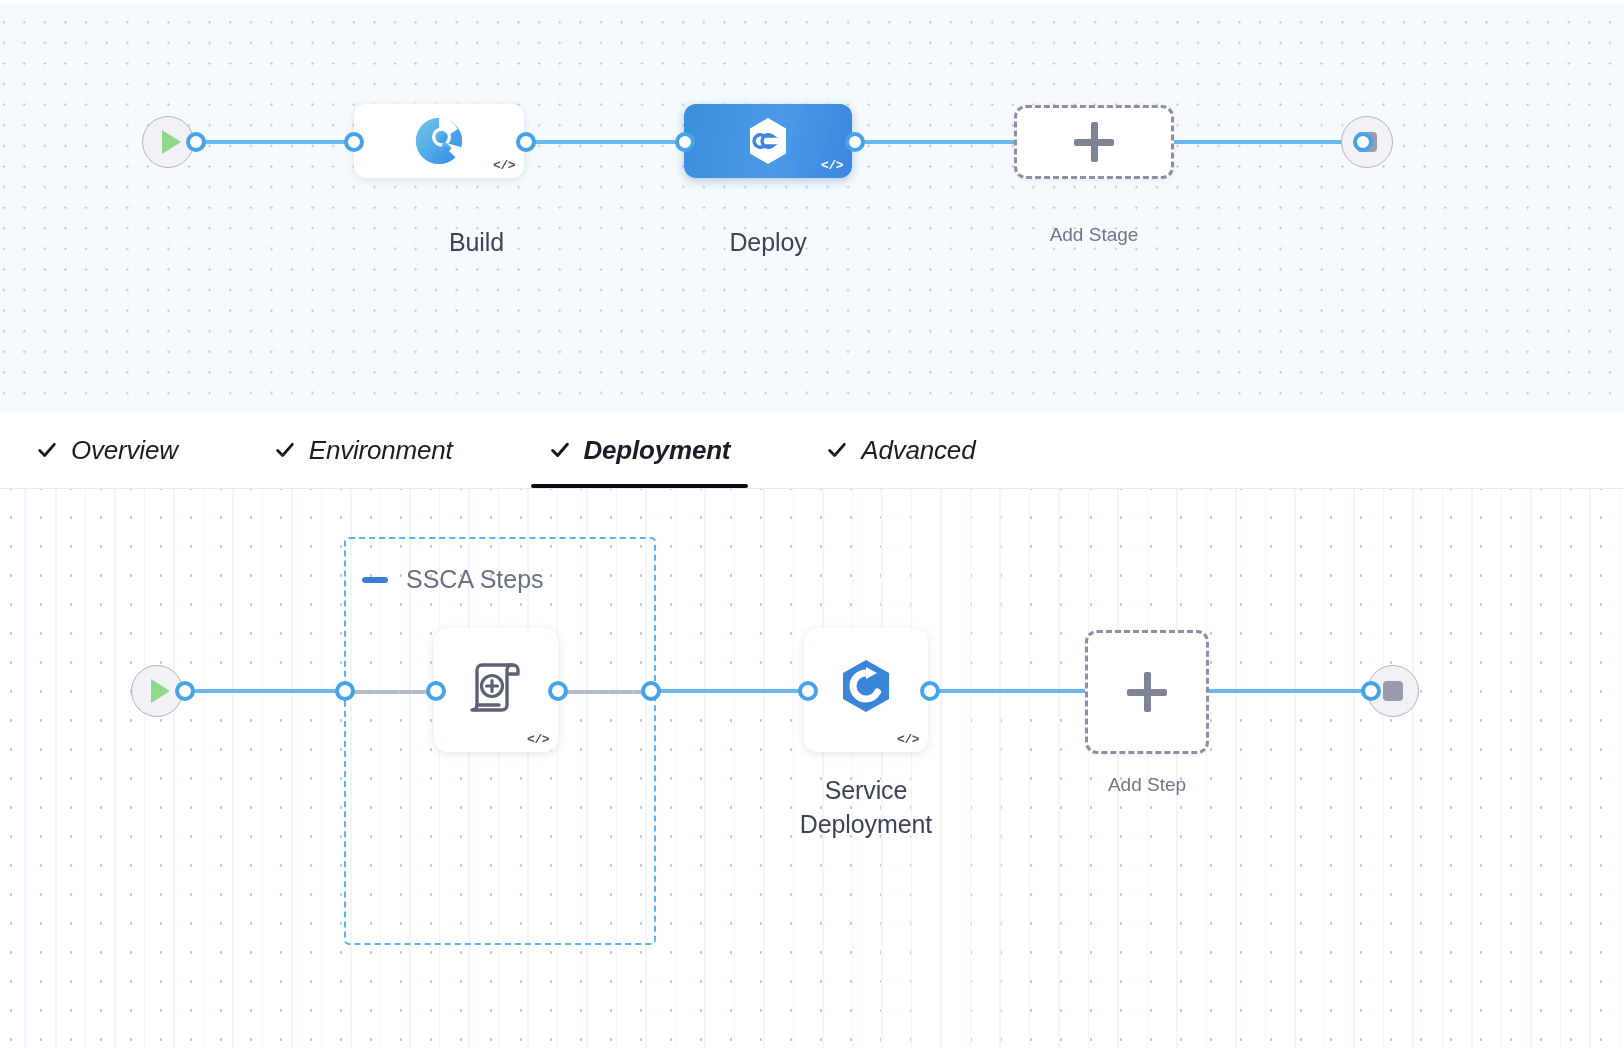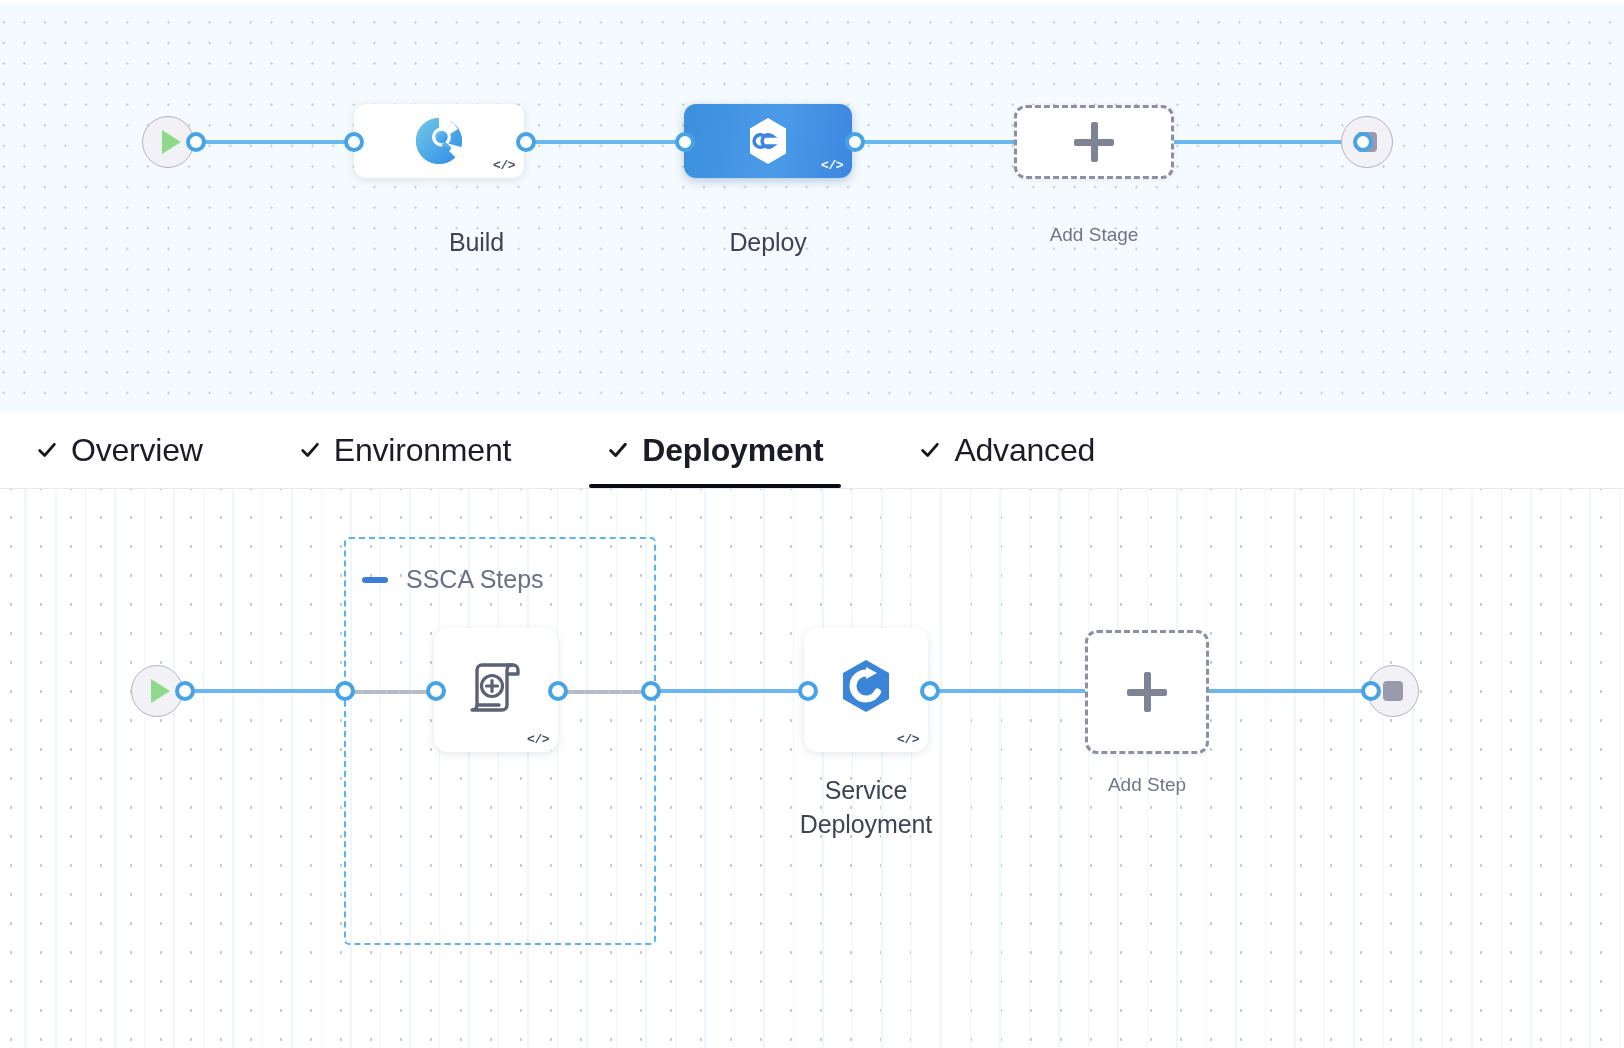--- a/index.html
+++ b/index.html
@@ -48,24 +48,25 @@
     cursor: pointer;
     padding: 0 4px;
   }
   .tab + .tab { margin-left: 88px; }
   .tab .check {
     width: 22px; height: 22px;
     display: block;
     flex: 0 0 auto;
   }
   .tab .label {
-    font-size: 32px;
+    font-size: 26px;
     color: #1c1c28;
     letter-spacing: -0.2px;
     white-space: nowrap;
+    font-style: italic;
   }
   .tab.active .label { font-weight: 700; }
   .tab.active::after {
     content: "";
     position: absolute;
     left: -14px; right: -14px;
     bottom: 0;
     height: 4px;
     background: #0b0b16;
     border-radius: 2px;

